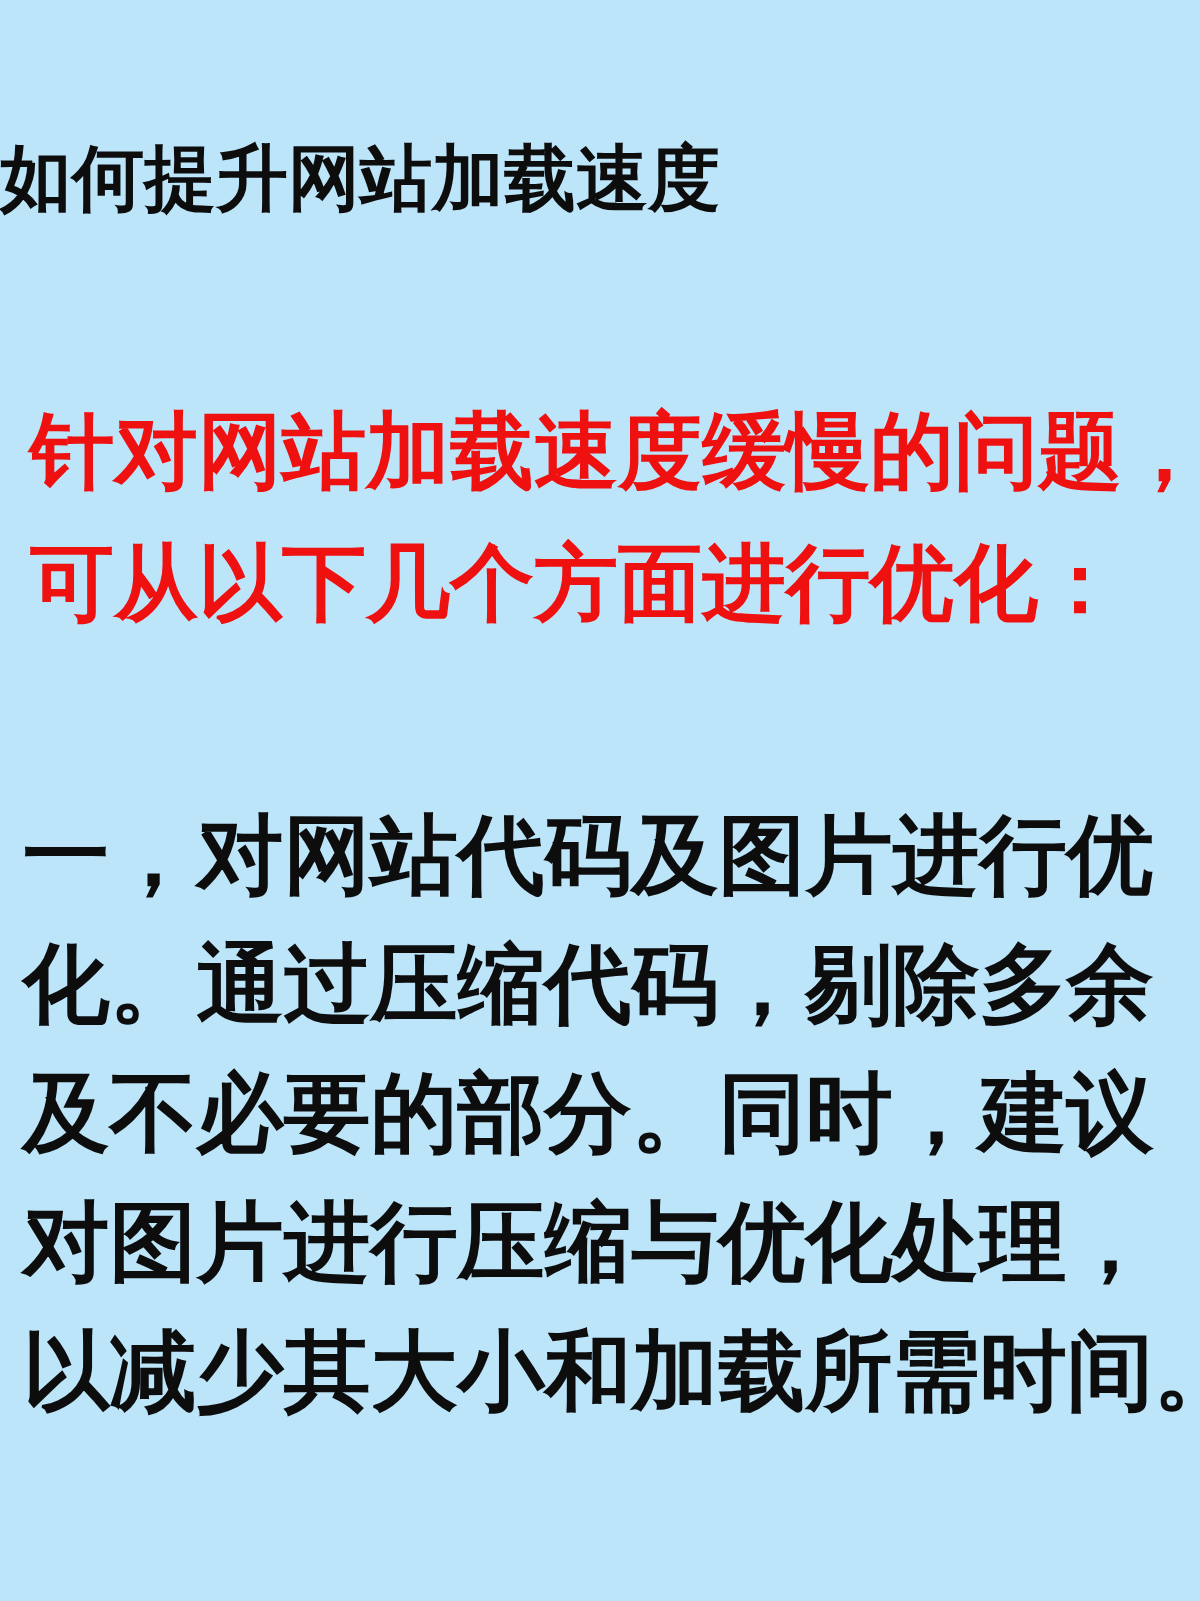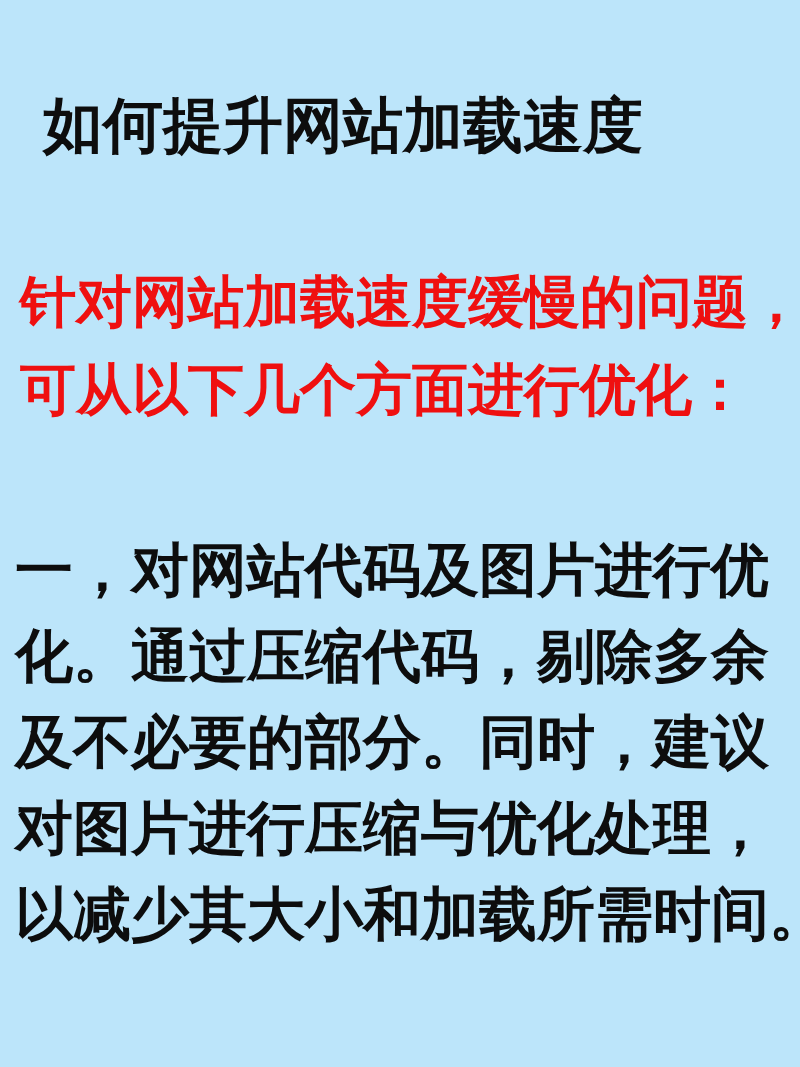--- a/index.html
+++ b/index.html
@@ -19,22 +19,22 @@
     width: 800px;
     height: 1067px;
     background: var(--background);
     overflow: hidden;
   }
   .poster-title {
     position: absolute;
     top: 95px;
     left: 0;
     width: 643px;
-    text-align: right;
-    font-size: 60px;
+    text-align: left;
+    font-size: 48px;
     line-height: 1;
     font-weight: 800;
     color: var(--title);
     white-space: nowrap;
   }
   .intro-block {
     position: absolute;
     top: 258px;
     left: 20px;
     width: 790px;

